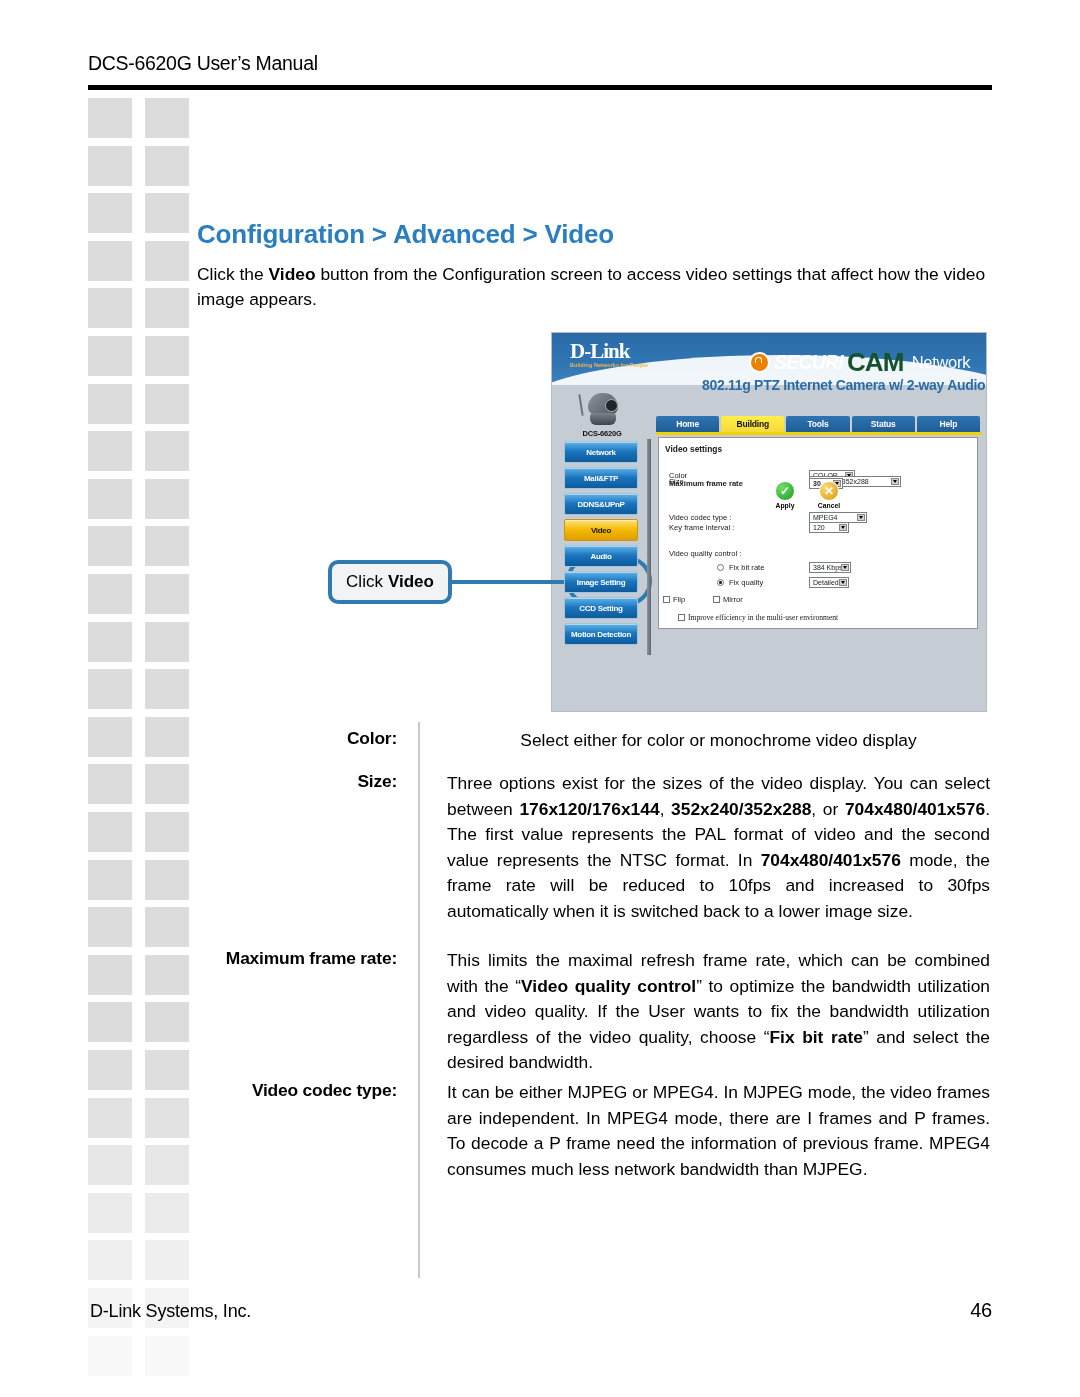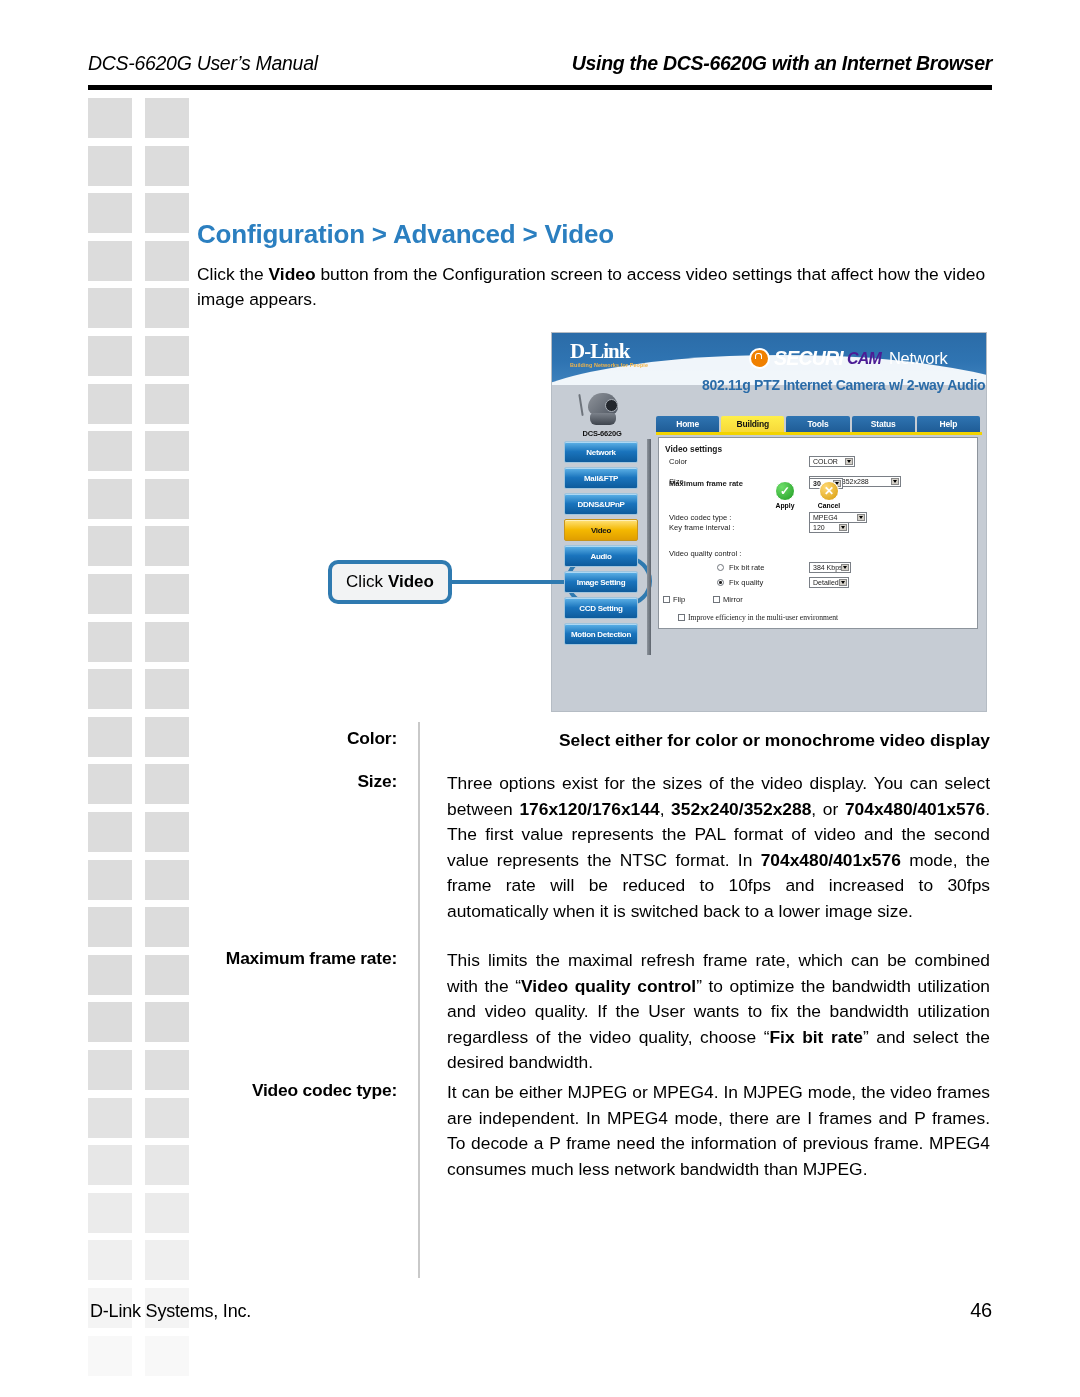--- a/index.html
+++ b/index.html
@@ -25,21 +25,20 @@
     position: absolute;
     width: 44px; height: 40px;
     background: #dcdcdc;
   }
 
   
   #page-header {
     position: absolute;
     left: 88px; top: 52px; width: 904px;
     height: 36px;
-    font-style: italic;
   }
   #page-header .hdr-left {
     position: absolute; left: 0; top: 0;
     font-size: 19.5px; letter-spacing: -0.3px;
     white-space: nowrap;
   }
   #page-header .hdr-right {
     position: absolute; right: 0; top: 0;
     font-size: 19.5px; font-weight: bold; letter-spacing: -0.3px;
     white-space: nowrap;
@@ -126,22 +125,22 @@
     content: ""; position: absolute;
     left: 4px; top: 2.5px; width: 5px; height: 5px;
     border: 1.6px solid #fff; border-bottom: none;
     border-radius: 3px 3px 0 0;
   }
   #securicam .s-securi {
     font-size: 19.5px; font-weight: bold; font-style: italic;
     color: #ffffff; letter-spacing: -0.8px;
   }
   #securicam .s-cam {
-    font-size: 16px; font-weight: bold; font-style: italic;
-    color: #4c1d95; letter-spacing: -0.8px;
+    font-size: 26px; font-weight: bold; 
+    color: #14532d; letter-spacing: -0.8px;
   }
   #securicam .s-net {
     font-size: 16.5px; color: #ffffff; margin-left: 4px;
     letter-spacing: -0.3px;
   }
   #shot-subtitle {
     position: absolute; left: 150px; top: 44px;
     z-index: 4;
     font-size: 14px; font-weight: bold;
     color: #2b6ca8; letter-spacing: -0.3px;
@@ -346,21 +345,21 @@
     position: absolute; left: 0; top: 0; width: 200px;
     text-align: right;
     font-size: 17.4px; font-weight: bold;
     letter-spacing: -0.2px;
   }
   .def-desc {
     position: absolute; left: 250px; top: 0; width: 543px;
     font-size: 17.4px; line-height: 25.6px;
     text-align: justify;
   }
-  .def-desc.nojust { text-align: right; font-weight: bold; }
+  .def-desc.nojust { text-align: center; }
   .def-desc b { font-weight: bold; }
 
   
   #footer-left {
     position: absolute; left: 90px; top: 1301px;
     font-size: 18px; letter-spacing: -0.2px;
   }
   #footer-page {
     position: absolute; right: 88px; top: 1299px;
     font-size: 20px; letter-spacing: -0.2px;
@@ -421,21 +420,20 @@
     <div class="sq" style="left: 0px; top: 1142.4px; opacity: 0.446154;"></div>
     <div class="sq" style="left: 57px; top: 1142.4px; opacity: 0.446154;"></div>
     <div class="sq" style="left: 0px; top: 1190px; opacity: 0.323077;"></div>
     <div class="sq" style="left: 57px; top: 1190px; opacity: 0.323077;"></div>
     <div class="sq" style="left: 0px; top: 1237.6px; opacity: 0.2;"></div>
     <div class="sq" style="left: 57px; top: 1237.6px; opacity: 0.2;"></div>
   </div>
 
 <div id="page-header">
   <div class="hdr-left">DCS-6620G User’s Manual</div>
-  <div class="hdr-right">Using the DCS-6620G with an Internet Browser</div>
 </div>
 <div id="header-rule"></div>
 
 <div id="section-title">Configuration &gt; Advanced &gt; Video</div>
 
 <div id="intro-para">
   <span>Click the </span><b>Video</b><span> button from the Configuration screen to access video settings that affect how the video image appears.</span>
 </div>
 
 <div id="device-shot">
@@ -485,21 +483,21 @@
       <div class="sbtn">Audio</div>
       <div class="sbtn">Image Setting</div>
       <div class="sbtn">CCD Setting</div>
       <div class="sbtn">Motion Detection</div>
     </div>
   <div id="sidebar-divider"></div>
 
   <div id="settings-panel">
     <div class="vs-title">Video settings</div>
     <div id="panel-rows">
-        <div class="row" style="top: 18px;">
+        <div class="row" style="top: 32px;">
           <span class="lbl">Color</span>
           <span class="sel" style="left: 140px; width: 46px;">COLOR<span class="arrow"></span></span>
         </div>
         <div class="row" style="top: 38px;">
           <span class="lbl">Size</span>
           <span class="sel" style="left: 140px; width: 92px;">352x240/352x288<span class="arrow"></span></span>
         </div>
         <div class="row" style="top: 40px; font-weight: bold;">
           <span class="lbl">Maximum frame rate</span>
           <span class="sel" style="left: 140px; width: 34px;">30<span class="arrow"></span></span>

